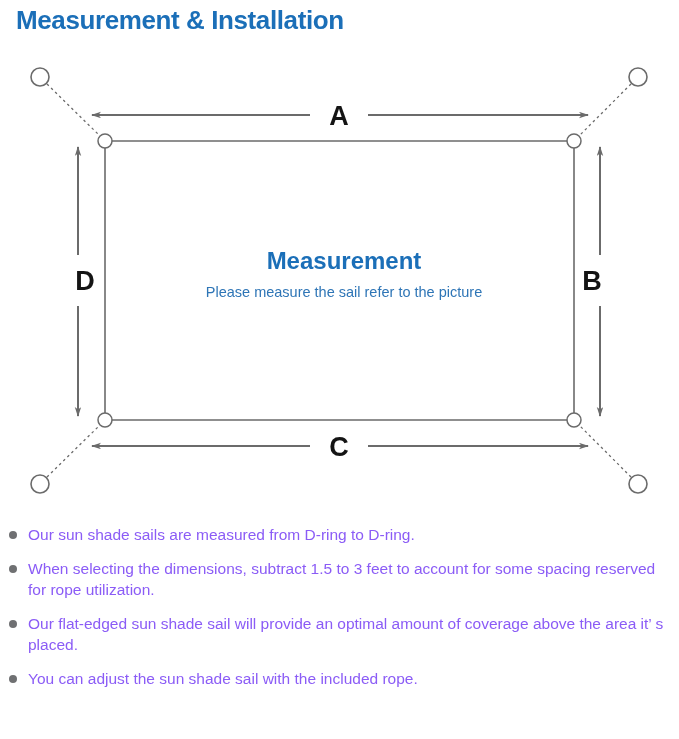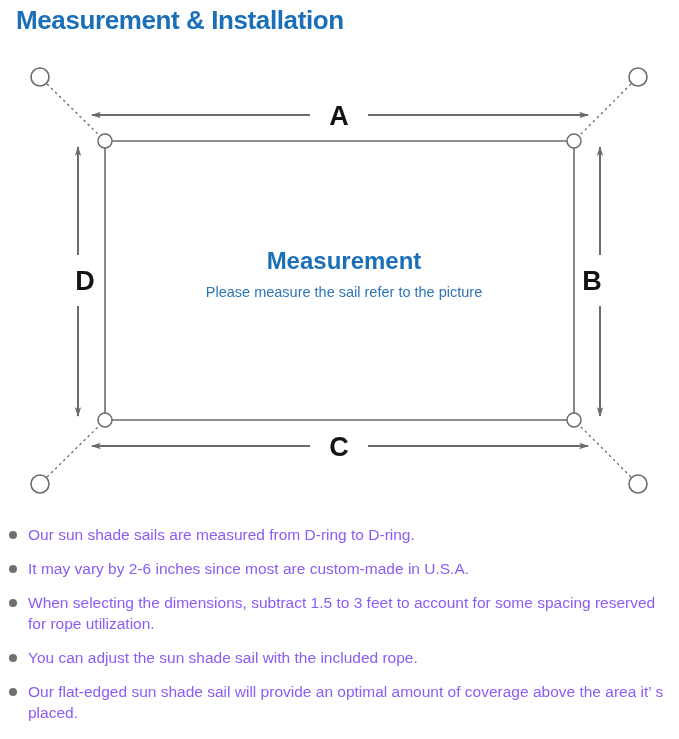--- a/index.html
+++ b/index.html
@@ -158,29 +158,25 @@
     </svg>
   </div>
 
   <div class="notes">
     <div class="note-item">
       <span class="bullet"></span>
       <span class="note-text">Our sun shade sails are measured from D-ring to D-ring.</span>
     </div>
     <div class="note-item">
       <span class="bullet"></span>
-      <span class="note-text">It may vary by 2-6 inches since most are custom-made in U.S.A.</span>
-    </div>
-    <div class="note-item">
-      <span class="bullet"></span>
       <span class="note-text">When selecting the dimensions, subtract 1.5 to 3 feet to account for some spacing reserved for rope utilization.</span>
     </div>
     <div class="note-item">
       <span class="bullet"></span>
-      <span class="note-text">You can adjust the sun shade sail with the included rope.</span>
+      <span class="note-text">Our flat-edged sun shade sail will provide an optimal amount of coverage above the area it’ s placed.</span>
     </div>
     <div class="note-item">
       <span class="bullet"></span>
-      <span class="note-text">Our flat-edged sun shade sail will provide an optimal amount of coverage above the area it’ s placed.</span>
+      <span class="note-text">You can adjust the sun shade sail with the included rope.</span>
     </div>
   </div>
 
 </div>
 
 </body></html>

